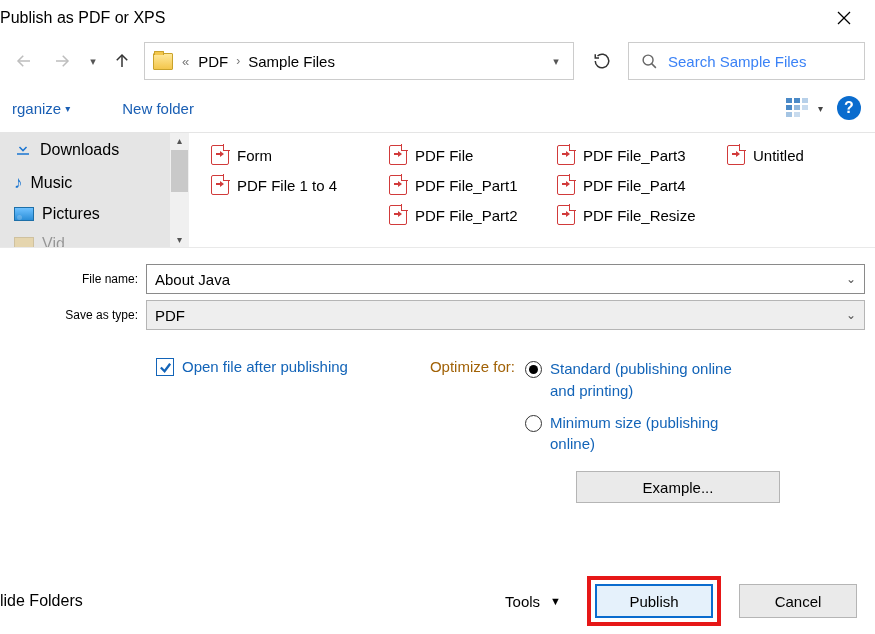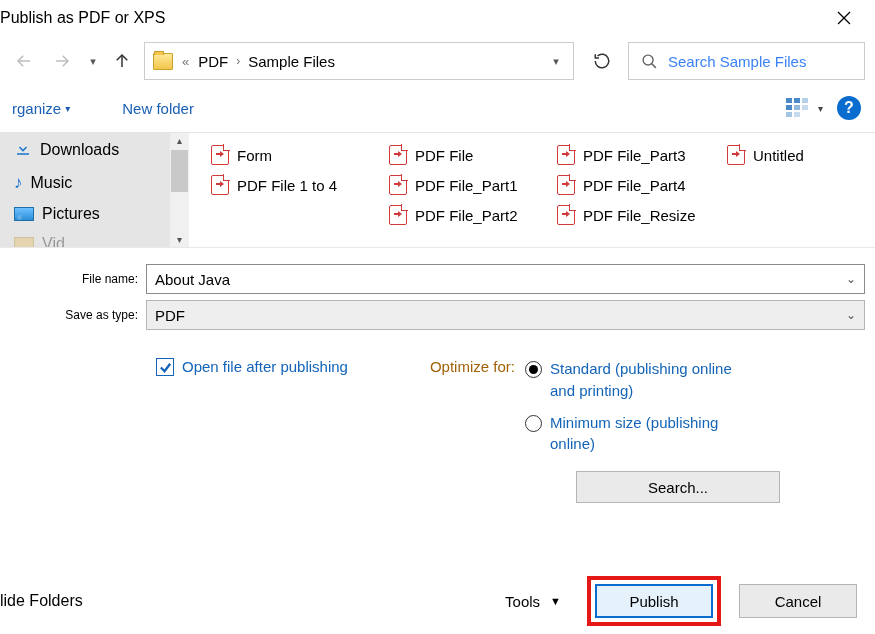--- a/index.html
+++ b/index.html
@@ -334,21 +334,21 @@
         </div>
         <div class="radio-item">
           <div class="radio"></div>
           <div class="radio-text">Minimum size (publishing online)</div>
         </div>
       </div>
     </div>
   </div>
 
   <div class="optionsbtn">
-    <span>Search...</span>
+    <span>Example...</span>
   </div>
 </div>
 
 <div class="footer">
   <div class="hide">lide Folders</div>
   <div class="fsp"></div>
   <div class="tools">
     <span>Tools</span>
     <span class="caret">▼</span>
   </div>

